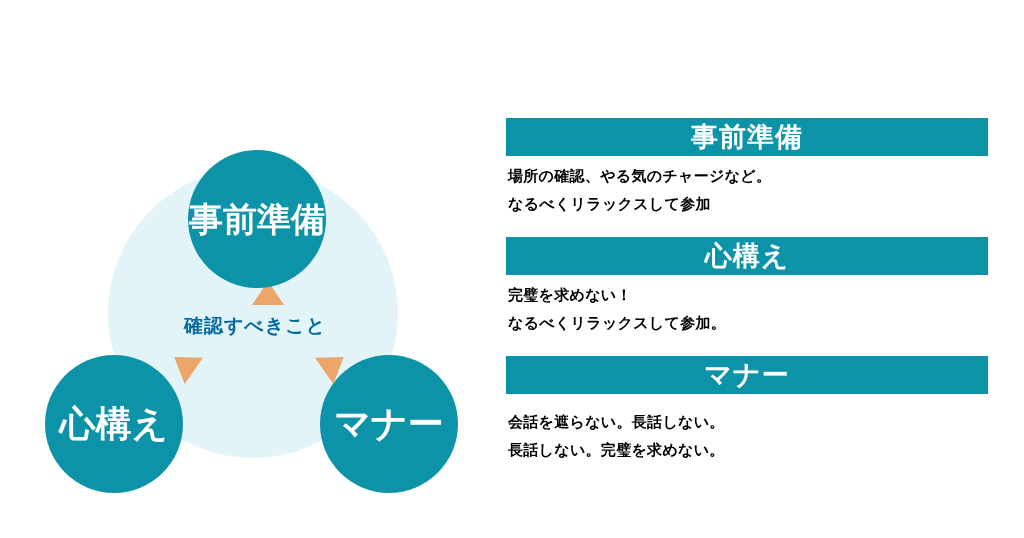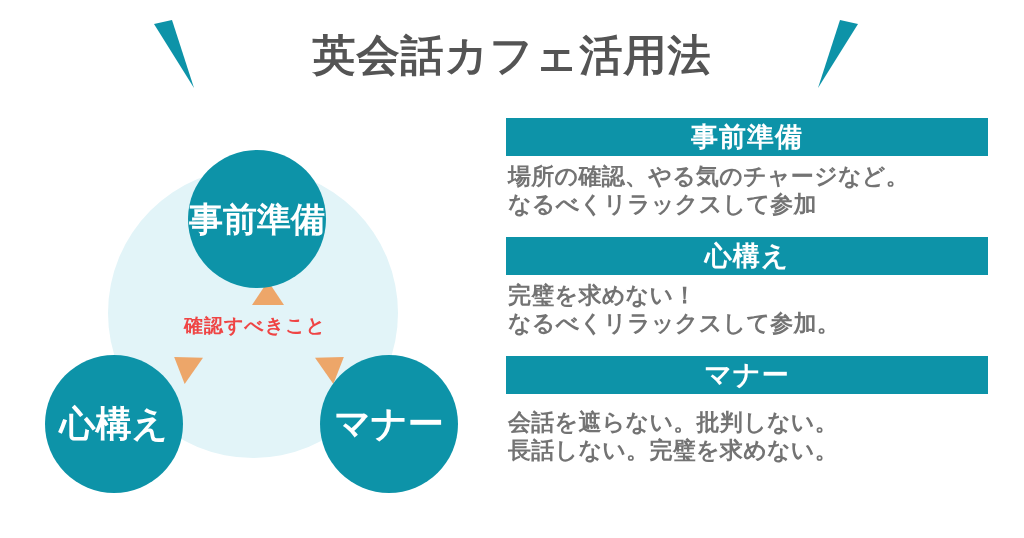--- a/index.html
+++ b/index.html
@@ -104,21 +104,21 @@
   .node-right .node-label { font-size: 36px; }
 
   .center-label {
     position: absolute;
     left: 0;
     top: 193px;
     width: 470px;
     text-align: center;
     font-size: 19px;
     font-weight: bold;
-    color: #ef4444;
+    color: #0369a1;
     letter-spacing: 1px;
     white-space: nowrap;
   }
 
   .tri {
     position: absolute;
     width: 0;
     height: 0;
   }
   .tri-top {
@@ -161,43 +161,34 @@
     font-size: 27px;
     font-weight: bold;
     text-align: center;
     line-height: 38px;
     letter-spacing: 1px;
     white-space: nowrap;
     overflow: hidden;
   }
   .section-body {
     padding: 6px 0 0 2px;
-    font-size: 23px;
-    font-weight: bold;
-    color: #737373;
+    font-size: 15px;
+    font-weight: bold;
+    color: #000000;
     line-height: 28px;
     letter-spacing: 0.3px;
   }
   .section-body .line { white-space: nowrap; }
   .section:nth-child(3) .section-body { padding-top: 14px; }
 </style>
 </head>
 <body>
 
 <div id="page">
 
-  <div class="title-bar">
-    <svg class="slash slash-left" viewBox="0 0 56 76">
-      <polygon points="6,6 24,2 46,70" fill="#0d93a8"></polygon>
-    </svg>
-    <svg class="slash slash-right" viewBox="0 0 56 76">
-      <polygon points="50,6 32,2 10,70" fill="#0d93a8"></polygon>
-    </svg>
-    <div class="title-text">英会話カフェ活用法</div>
-  </div>
 
   <div class="diagram">
     <div class="halo"></div>
 
     <div class="tri tri-top"></div>
     <div class="tri tri-left"></div>
     <div class="tri tri-right"></div>
 
     <div class="node node-top">
       <span class="node-label">事前準備</span>
@@ -226,19 +217,19 @@
       <div class="section-header">心構え</div>
       <div class="section-body">
         <div class="line">完璧を求めない！</div>
         <div class="line">なるべくリラックスして参加。</div>
       </div>
     </div>
 
     <div class="section">
       <div class="section-header">マナー</div>
       <div class="section-body">
-        <div class="line">会話を遮らない。批判しない。</div>
+        <div class="line">会話を遮らない。長話しない。</div>
         <div class="line">長話しない。完璧を求めない。</div>
       </div>
     </div>
 
   </div>
 </div>
 
 </body></html>

